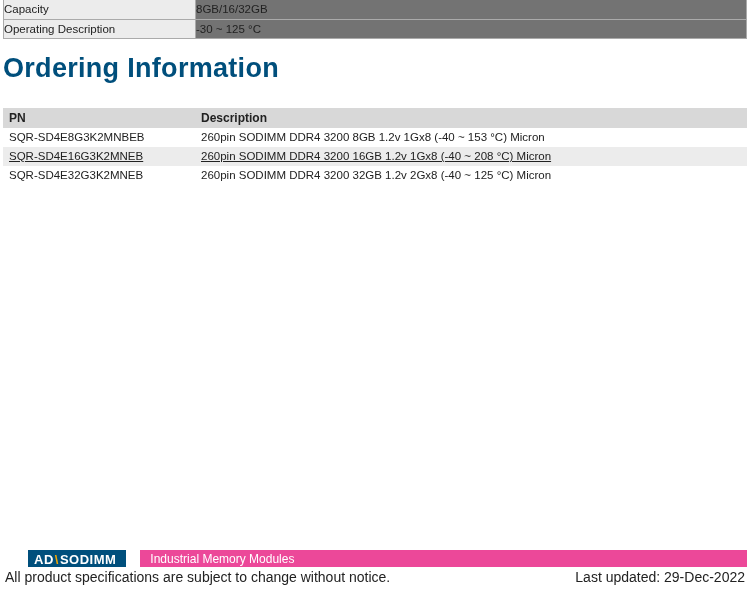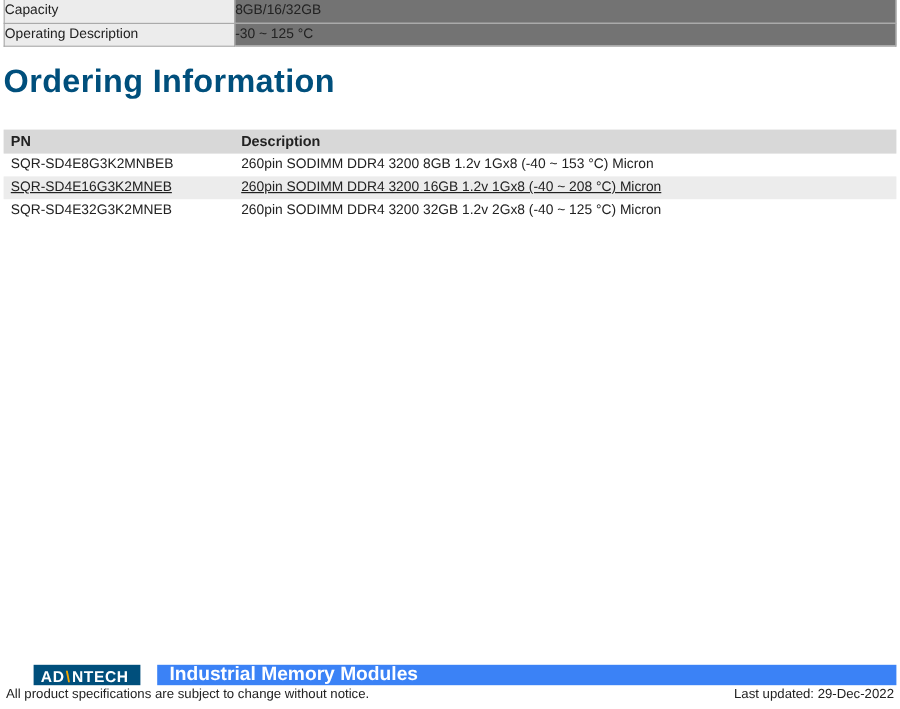--- a/index.html
+++ b/index.html
@@ -74,32 +74,32 @@
     padding: 0 10px 0 6px;
     display: flex;
     align-items: flex-end;
     letter-spacing: 0.5px;
     margin-left: 25px;
   }
   .brand .slash { color: #f6a800; margin: 0 1px; font-weight: bold; }
   .gap { width: 14px; background: transparent; }
   .category {
     flex: 1;
-    background: #3b82f6;
+    background: #ec4899;
     color: #fff;
-    font-size: 16px;
-    font-weight: bold;
+    font-size: 12px;
+    font-weight: normal;
     display: flex;
     align-items: center;
     padding-left: 10px;
   }
   .footer-line {
     display: flex;
     justify-content: space-between;
-    font-size: 11px;
+    font-size: 14px;
     color: #222;
     margin-top: 2px;
     padding: 0 2px;
   }
 </style>
 </head>
 <body>
 
 <div class="page">
   <table class="spec">
@@ -137,21 +137,21 @@
     </tr>
   </tbody>
     </table>
 </div>
 
 <div class="footer">
   <div class="footer-bar">
     <div class="brand">
       <span>AD</span>
         <span class="slash">\</span>
-        <span>NTECH</span>
+        <span>SODIMM</span>
     </div>
     <div class="gap"></div>
     <div class="category">Industrial Memory Modules</div>
   </div>
   <div class="footer-line">
     <span>All product specifications are subject to change without notice.</span>
     <span>Last updated: 29-Dec-2022</span>
   </div>
 </div>
 

